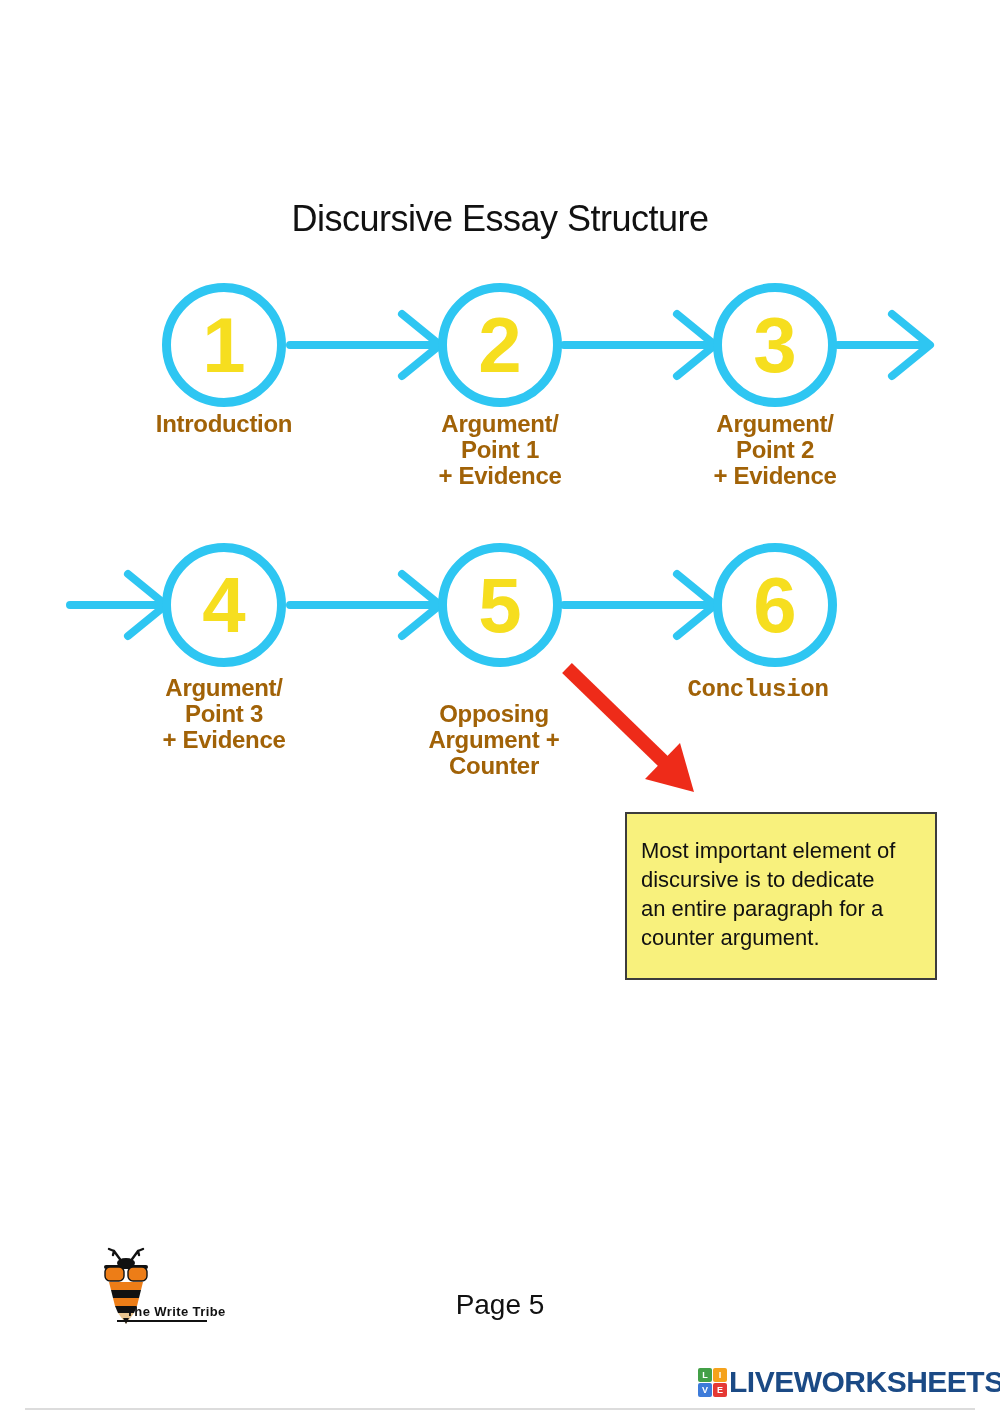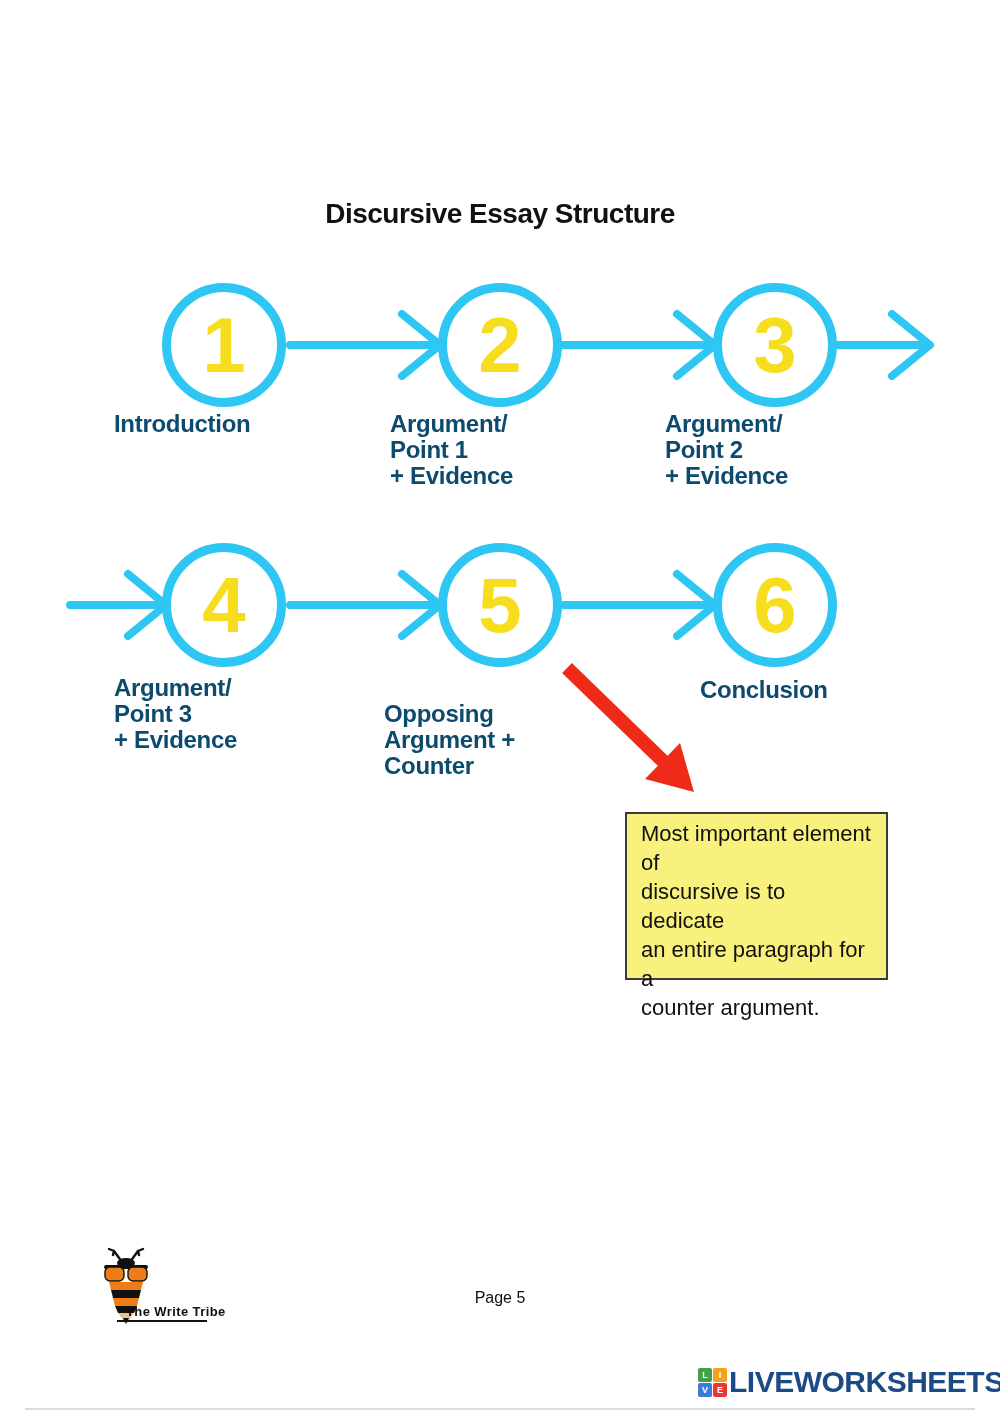--- a/index.html
+++ b/index.html
@@ -9,67 +9,68 @@
     background:#ffffff;
     font-family:"Liberation Sans", sans-serif;
     overflow:hidden;
   }
   .abs{position:absolute;}
 
   
   .title{
     left:0;right:0;top:198px;
     text-align:center;
-    font-size:28px;
-    font-weight:700;
+    font-size:36px;
+    font-weight:400;
     letter-spacing:-0.5px;
     color:#111;
   }
 
   
   .circle{
     width:106px;height:106px;
     border:9px solid #2EC6F2;
     border-radius:50%;
     background:#fff;
   }
   .num{
     width:124px;height:124px;
     display:flex;align-items:center;justify-content:center;
     font-size:78px;font-weight:800;color:#F6DE1F;
     line-height:1;
   }
   .step-label{
     width:220px;
+    text-align:center;
     font-size:24px;font-weight:800;
     line-height:1.08;
-    color:#0c4a6e;
+    color:#a16207;
     white-space:pre-line;
     letter-spacing:-0.3px;
   }
 
   
   .note{
-    left:625px;top:812px;width:263px;height:168px;
+    left:625px;top:812px;width:312px;height:168px;
     background:#F8F17D;
     border:2px solid #3c3c3c;
     box-sizing:border-box;
-    padding:5px 14px;
+    padding:22px 14px;
   }
   .note-text{
     font-size:22px;color:#111;
     line-height:29px;
     white-space:pre-line;
   }
 
   
   .page-label{
     left:0;right:0;top:1289px;
     text-align:center;
-    font-size:16px;color:#111;
+    font-size:28px;color:#111;
   }
   .publisher-name{
     left:126px;top:1304px;
     font-size:13px;font-weight:800;color:#111;
     letter-spacing:0.4px;
   }
   .publisher-underline{
     left:117px;top:1320px;width:90px;height:2px;background:#111;
   }
   .brand{
@@ -144,21 +145,21 @@
 + Evidence</div>
   <div class="abs step-label" style="left:665px;top:411px;">Argument/
 Point 2
 + Evidence</div>
   <div class="abs step-label" style="left:114px;top:675px;">Argument/
 Point 3
 + Evidence</div>
   <div class="abs step-label" style="left:384px;top:701px;">Opposing
 Argument +
 Counter</div>
-  <div class="abs step-label" style="left:700px;top:677px;">Conclusion</div>
+  <div class="abs step-label" style="left:648px;top:677px;font-family:Liberation Mono, monospace;">Conclusion</div>
 
   <div class="abs note">
     <div class="note-text">Most important element of
 discursive is to dedicate
 an entire paragraph for a
 counter argument.</div>
   </div>
 
   <svg class="abs" style="left:98px;top:1246px;" width="56" height="78" viewBox="0 0 56 78">
     <path d="M24,16 L16,5 M16,5 L11,3 M16,5 L15,9" stroke="#111" stroke-width="2.4" fill="none" stroke-linecap="round"></path>

